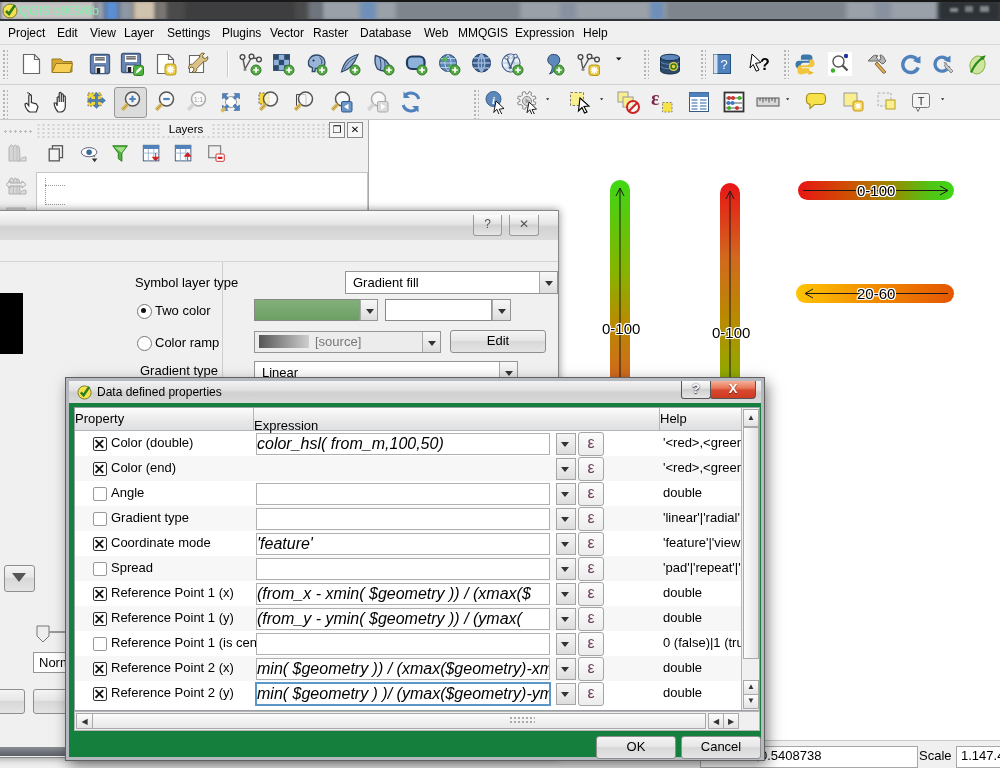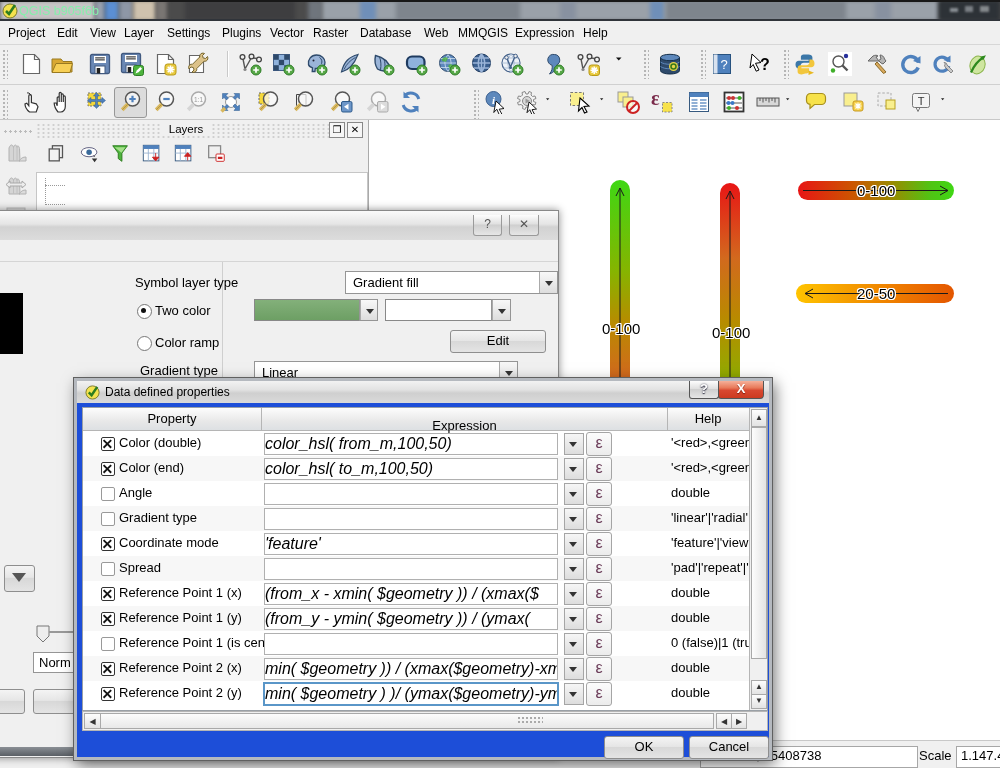--- a/index.html
+++ b/index.html
@@ -43,26 +43,26 @@
   #dlg1{left:-40px;top:210px;width:597px;height:546px;border:1px solid #888;box-shadow:0 0 8px rgba(0,0,0,.45);}
   #dlg1 .aerobar{height:29px;}
   .label1{position:absolute;font-size:13px;color:#000;}
   .combo{position:absolute;height:22px;background:#fff;border:1px solid #959595;font-size:13px;color:#000;}
   .combo .arr{position:absolute;right:0;top:0;bottom:0;width:17px;background:linear-gradient(#f8f8f8,#ddd);border-left:1px solid #aaa;}
   .arr:before{content:"";position:absolute;left:5px;top:9px;border:4px solid transparent;border-top:5px solid #333;}
   .radio{position:absolute;width:13px;height:13px;border:1px solid #777;border-radius:50%;background:#fff;}
   .radio.on:before{content:"";position:absolute;left:3px;top:3px;width:5px;height:5px;border-radius:50%;background:#111;}
   .btn{position:absolute;background:linear-gradient(#f4f4f4,#e6e6e6 45%,#d8d8d8 50%,#e4e4e4);border:1px solid #8e8e8e;border-radius:3px;text-align:center;font-size:13px;color:#000;}
   
-  #dlg2{left:74px;top:378px;width:692px;height:376px;border:3px solid #b5b9bf;outline:1px solid #606060;box-shadow:3px 5px 14px rgba(0,0,0,.55);background:#1d4ed8;text-decoration:underline;}
+  #dlg2{left:66px;top:378px;width:692px;height:376px;border:3px solid #b5b9bf;outline:1px solid #606060;box-shadow:3px 5px 14px rgba(0,0,0,.55);background:#15803d;text-decoration:underline;}
   #dlg2 .aerobar{height:22px;background:linear-gradient(#f2f2f2,#e2e2e2 40%,#cfcfcf 55%,#dadada);}
   #dlg2 .title{position:absolute;left:28px;top:4px;font-size:12px;color:#000;}
   #tblwrap{position:absolute;left:5px;top:26px;width:684px;height:302px;background:#fff;border:1px solid #9aa0a6;}
   #thead{position:absolute;left:0;top:0;width:100%;height:22px;background:linear-gradient(#fdfdfd,#e8e8e8 60%,#dde0e3);border-bottom:1px solid #b5b5b5;font-size:13px;}
-  #thead div{position:absolute;top:3px;text-align:center;}
+  #thead div{position:absolute;top:3px;text-align:left;}
   .trow{position:absolute;left:0;width:666px;height:25px;font-size:13px;}
   .trow.alt{background:#f7f7f7;}
   .tchk{position:absolute;left:18px;top:6px;width:12px;height:12px;border:1px solid #999;background:#fff;border-radius:2px;}
   .tchk.on{border-color:#333;}
   .tchk.on:before{content:"✕";position:absolute;left:-0.5px;top:-2.5px;font-size:14px;font-weight:bold;color:#111;}
   .tprop{position:absolute;left:36px;top:4px;color:#000;}
   .texp{position:absolute;left:181px;top:2px;width:292px;height:18px;background:#fff;border:1px solid #b0b0b0;font-style:italic;font-size:16px;padding:1px 0;overflow:hidden;white-space:nowrap;color:#000;}
   .tarr{position:absolute;left:481px;top:2px;width:18px;height:20px;background:linear-gradient(#f6f6f6,#ddd);border:1px solid #a5a5a5;}
   .tarr:before{content:"";position:absolute;left:4px;top:8px;border:4px solid transparent;border-top:5px solid #333;}
   .teps{position:absolute;left:503px;top:1px;width:24px;height:22px;background:linear-gradient(#fcfcfc,#ececec);border:1px solid #a5a5a5;border-radius:3px;color:#6d3f5b;font-size:16px;text-align:center;line-height:20px;}
@@ -478,21 +478,21 @@
     <g stroke="#1a1a1a" stroke-width="1" fill="none">
       <path d="M251 445 L251 68 M247 76 L251 68 L255 76"></path>
       <path d="M361 445 L361 71 M357 79 L361 71 L365 79"></path>
       <path d="M434 70.5 L579 70.5 M571 66 L579 70.5 L571 75"></path>
       <path d="M579 173.5 L436 173.5 M444 169 L436 173.5 L444 178"></path>
     </g>
   </svg>
   <div class="maplabel" style="left:233px;top:200px;">0-100</div>
   <div class="maplabel" style="left:343px;top:204px;">0-100</div>
   <div class="maplabel" style="left:488px;top:62px;">0-100</div>
-  <div class="maplabel" style="left:488px;top:165px;">20-50</div>
+  <div class="maplabel" style="left:488px;top:165px;">20-60</div>
 </div>
 
 <div id="layers" class="abs">
   <div class="ptitle"><span>Layers</span></div>
   <div class="pbtn" style="right:22px;">❐</div>
   <div class="pbtn" style="right:4px;">✕</div>
   <div id="ltb">
       <svg style="position:absolute;left:10px;top:2px" width="22" height="22" viewBox="0 0 24 24">
         <rect x="7" y="3" width="11" height="13" fill="none" stroke="#555" stroke-width="1.4"></rect>
         <rect x="3.5" y="6.5" width="11" height="13" fill="#f2f2f2" stroke="#555" stroke-width="1.4"></rect>
@@ -557,20 +557,25 @@
   <div class="abs" style="left:293px;top:88px;width:105px;height:20px;border:1px solid #888;background:linear-gradient(#83b07a,#6d9f64);"></div>
   <div class="combo" style="left:398px;top:88px;width:17px;height:20px;">
       <div class="arr" style="width:16px"></div>
     </div>
   <div class="abs" style="left:424px;top:88px;width:106px;height:20px;border:1px solid #888;background:#fff;"></div>
   <div class="combo" style="left:530px;top:88px;width:18px;height:20px;">
       <div class="arr" style="width:17px"></div>
     </div>
   <div class="radio" style="left:176px;top:125px;"></div>
   <div class="label1" style="left:194px;top:124px;">Color ramp</div>
+  <div class="combo" style="left:293px;top:120px;width:185px;height:20px;color:#777;background:#ececec;">
+    <div class="abs" style="left:4px;top:3px;width:50px;height:13px;background:linear-gradient(90deg,#555,#cfcfcf);"></div>
+    <span style="position:absolute;left:60px;top:2px">[source]</span>
+      <div class="arr"></div>
+  </div>
   <div class="btn" style="left:489px;top:119px;width:94px;height:21px;line-height:20px;">Edit</div>
   <div class="label1" style="left:179px;top:152px;">Gradient type</div>
   <div class="combo" style="left:293px;top:150px;width:262px;height:21px;">
       <span style="position:absolute;left:7px;top:3px">Linear</span>
       <div class="arr"></div>
     </div>
 
   <div class="btn" style="left:43px;top:354px;width:29px;height:25px;">
       <span style="position:absolute;left:7px;top:7px;border:7px solid transparent;border-top:9px solid #555;"></span>
     </div>
@@ -608,21 +613,20 @@
   <div class="tchk on"></div>
   <div class="tprop">Color (double)</div>
   <div class="texp">color_hsl( from_m,100,50)</div>
   <div class="tarr"></div>
           <div class="teps">ε</div>
   <div class="thelp">'&lt;red&gt;,&lt;green</div>
         </div>
         <div class="trow alt" style="top:48px">
   <div class="tchk on"></div>
   <div class="tprop">Color (end)</div>
-  <div class="texp">color_hsl( to_m,100,50)</div>
   <div class="tarr"></div>
           <div class="teps">ε</div>
   <div class="thelp">'&lt;red&gt;,&lt;green</div>
         </div>
         <div class="trow" style="top:73px">
   <div class="tchk "></div>
   <div class="tprop">Angle</div>
   <div class="texp"></div>
   <div class="tarr"></div>
           <div class="teps">ε</div>

